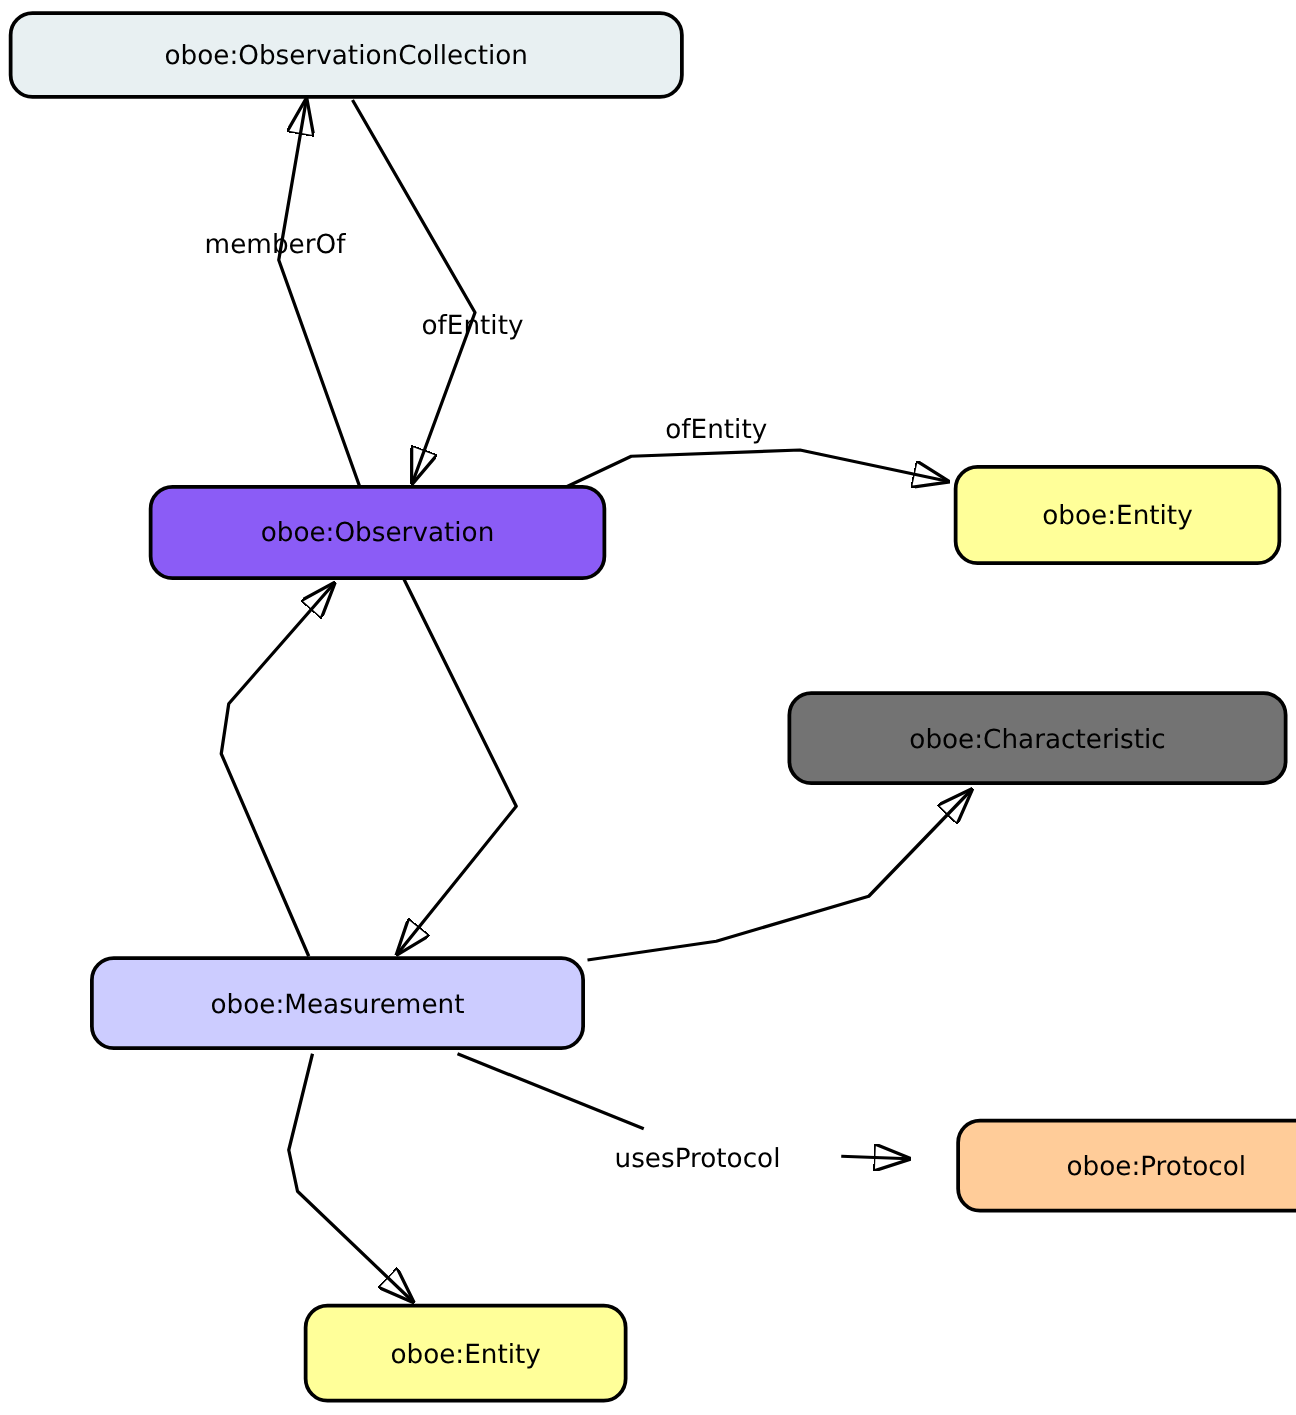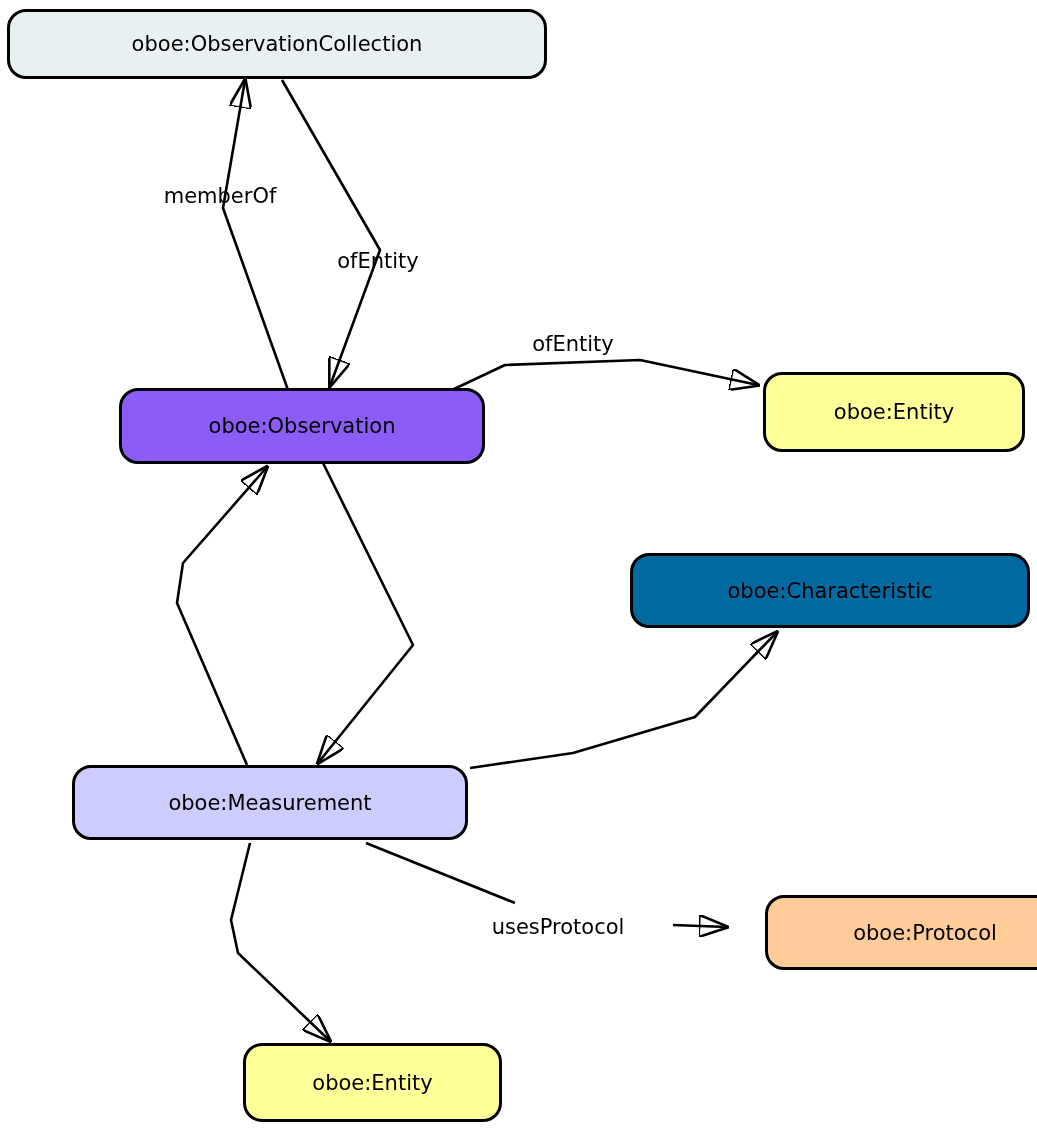--- a/index.html
+++ b/index.html
@@ -52,21 +52,21 @@
     <path d="M366,843 L515,903"></path>
     <path d="M673,925 L727,927" marker-end="url(#arrow)"></path>
   </svg>
 
   <div class="node" style="left: 7px; top: 9px; width: 540px; height: 70px; background: rgb(232, 240, 242);">oboe:ObservationCollection</div>
 
   <div class="node" style="left: 119px; top: 388px; width: 366px; height: 76px; background: #8b5cf6;">oboe:Observation</div>
 
   <div class="node" style="left: 763px; top: 372px; width: 262px; height: 80px; background: rgb(255, 255, 153);">oboe:Entity</div>
 
-  <div class="node" style="left: 630px; top: 553px; width: 400px; height: 75px; background: #0369a1;">oboe:Characteristic</div>
+  <div class="node" style="left: 630px; top: 553px; width: 400px; height: 75px; background: #737373;">oboe:Characteristic</div>
 
   <div class="node" style="left: 72px; top: 765px; width: 396px; height: 75px; background: rgb(204, 204, 255);">oboe:Measurement</div>
 
   <div class="node" style="left: 730px; top: 895px; width: 320px; height: 75px; background: rgb(255, 204, 153); margin-left: 35px;">oboe:Protocol</div>
 
   <div class="node" style="left: 243px; top: 1043px; width: 259px; height: 79px; background: rgb(255, 255, 153);">oboe:Entity</div>
 
   <div class="edge-label" style="left:220px;top:196px">memberOf</div>
 
   <div class="edge-label" style="left:378px;top:261px">ofEntity</div>

